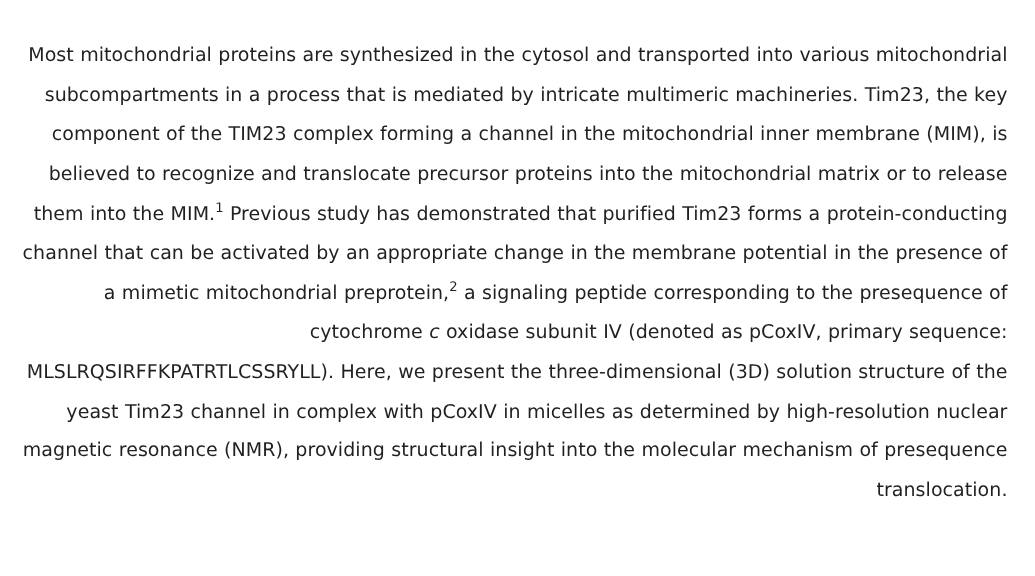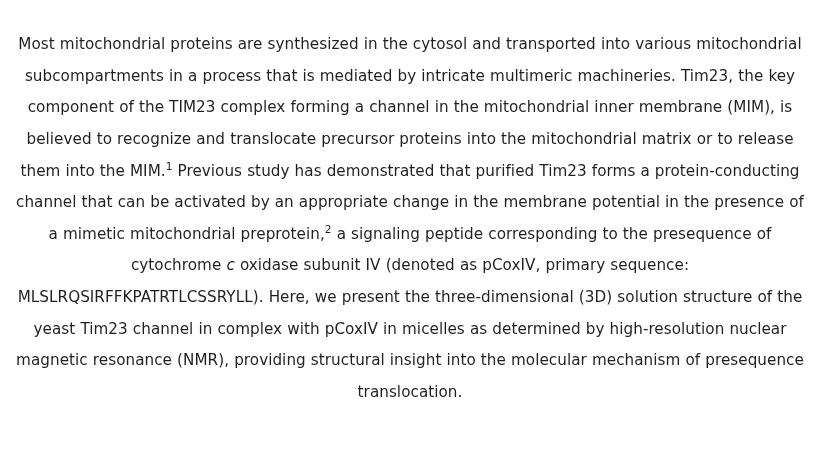--- a/index.html
+++ b/index.html
@@ -18,21 +18,21 @@
     position: relative;
     width: 828px;
     height: 461px;
     box-sizing: border-box;
     padding: 14px 22px 10px 14px;
     background: #ffffff;
   }
   .abstract-paragraph {
     font-size: 15.2px;
     line-height: 31.6px;
-    text-align: center;
+    text-align: right;
     color: #231f20;
     letter-spacing: 0.05px;
     word-spacing: 0.2px;
   }
   .abstract-paragraph .italic {
     font-style: italic;
   }
   sup {
     font-size: 10.5px;
     vertical-align: super;

